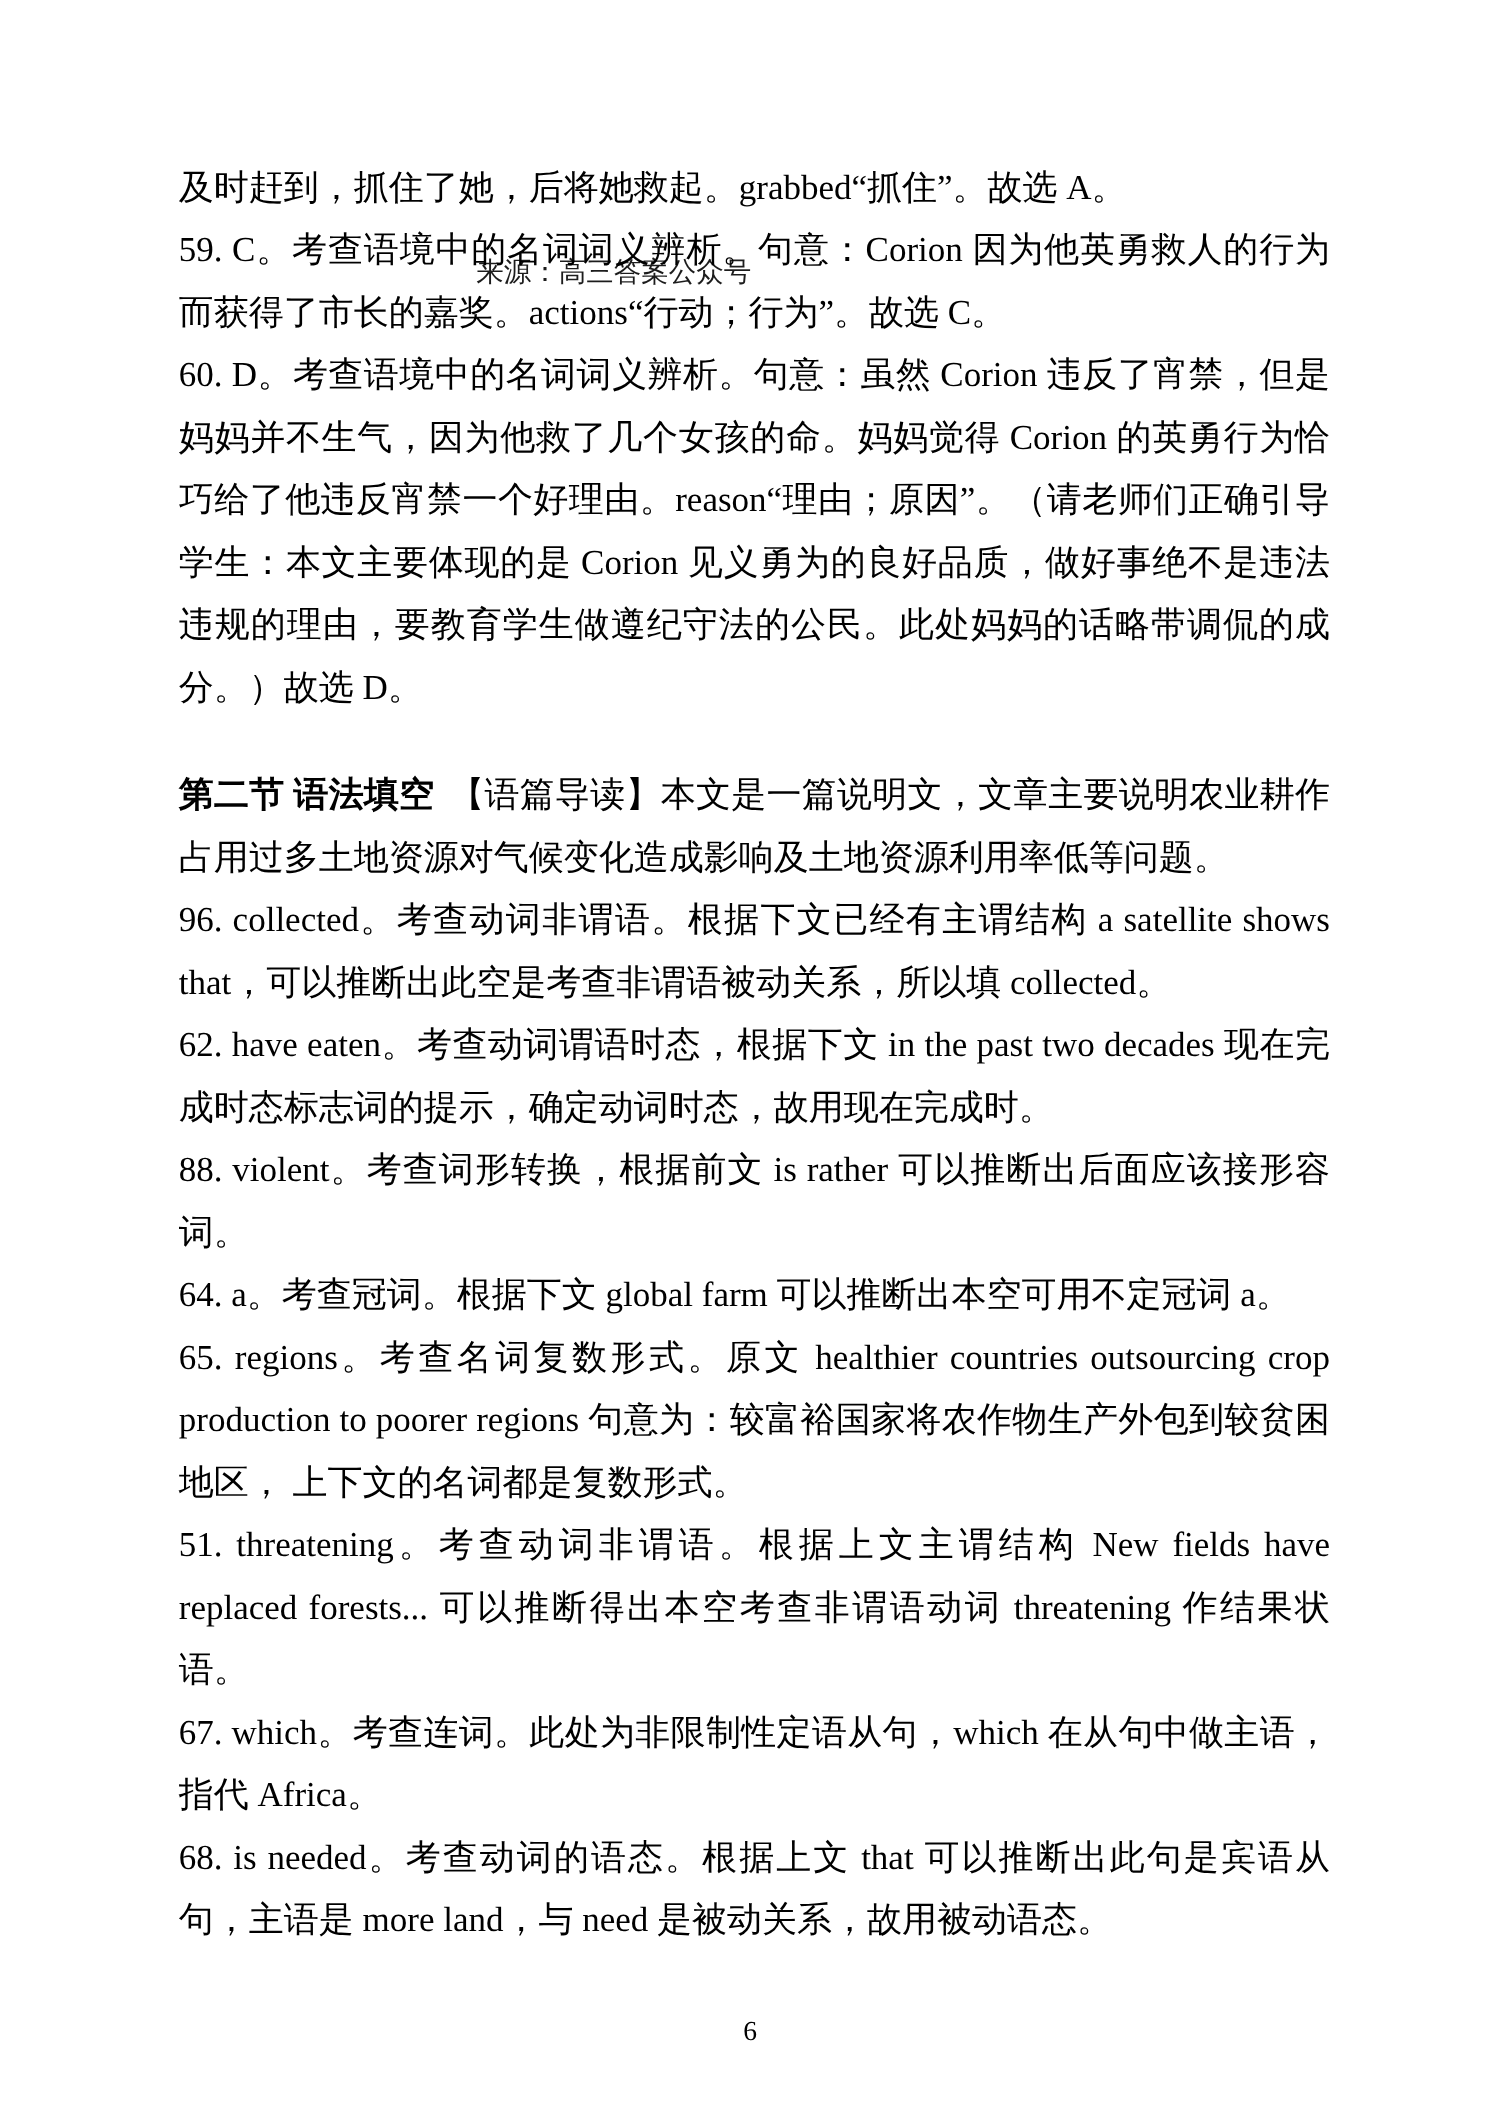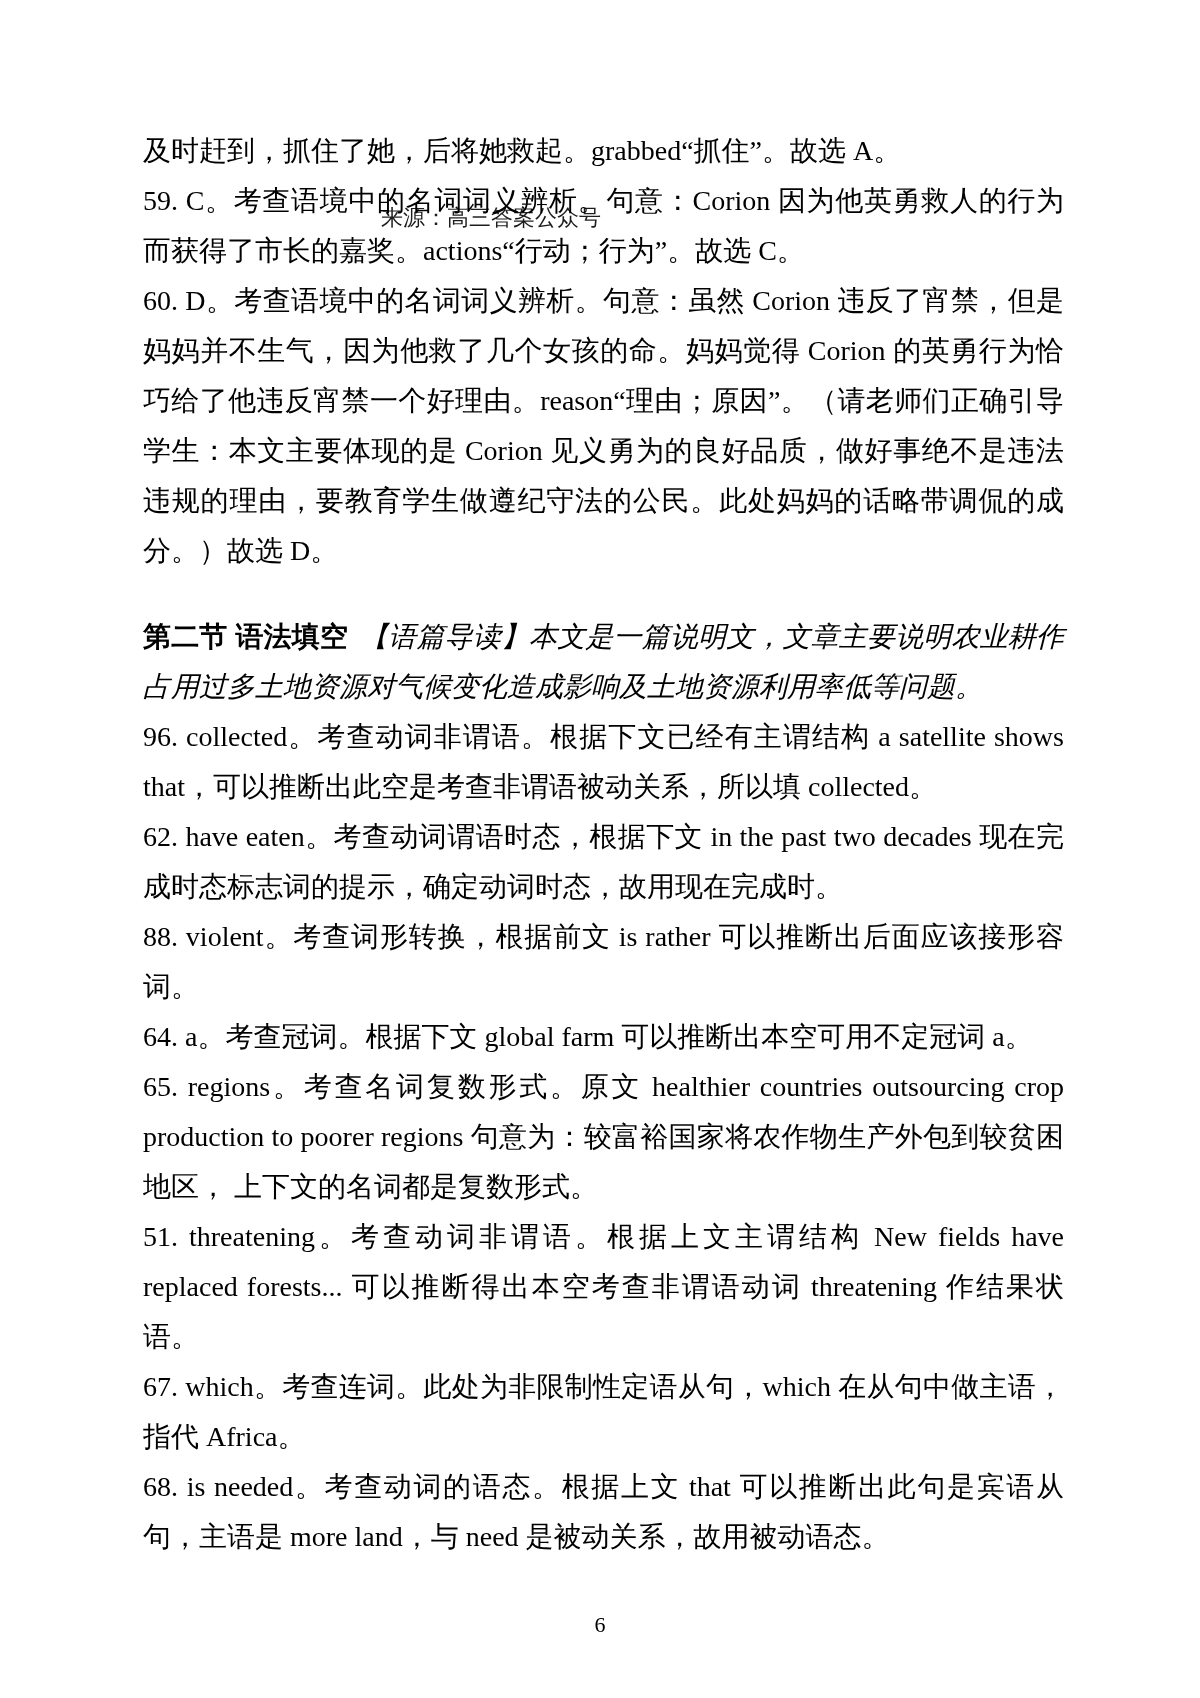--- a/index.html
+++ b/index.html
@@ -19,25 +19,25 @@
     width: 921px;
   }
   .para {
     font-size: 28px;
     line-height: 50px;
     text-align: justify;
     text-align-last: left;
     word-break: break-word;
   }
   .heading-bold {
-    font-family: Liberation Sans, sans-serif;
+    font-family: Liberation Serif, serif;
     font-weight: bold;
     margin-right: 12px;
   }
-  .kai { font-style: italic; }
+  .kai { }
   .gap-before { margin-top: 36px; }
   .watermark {
     position: absolute;
     left: 368px;
     top: 205px;
     font-size: 22px;
     line-height: 26px;
     color: #1c1c1c;
     white-space: nowrap;
     margin-left: 13px;

